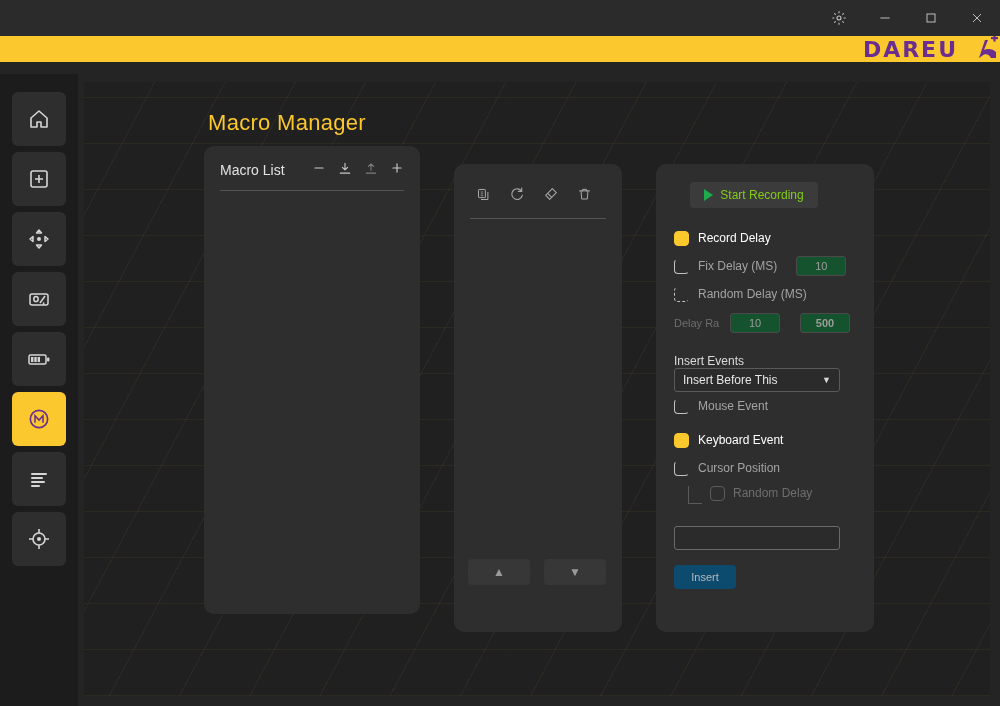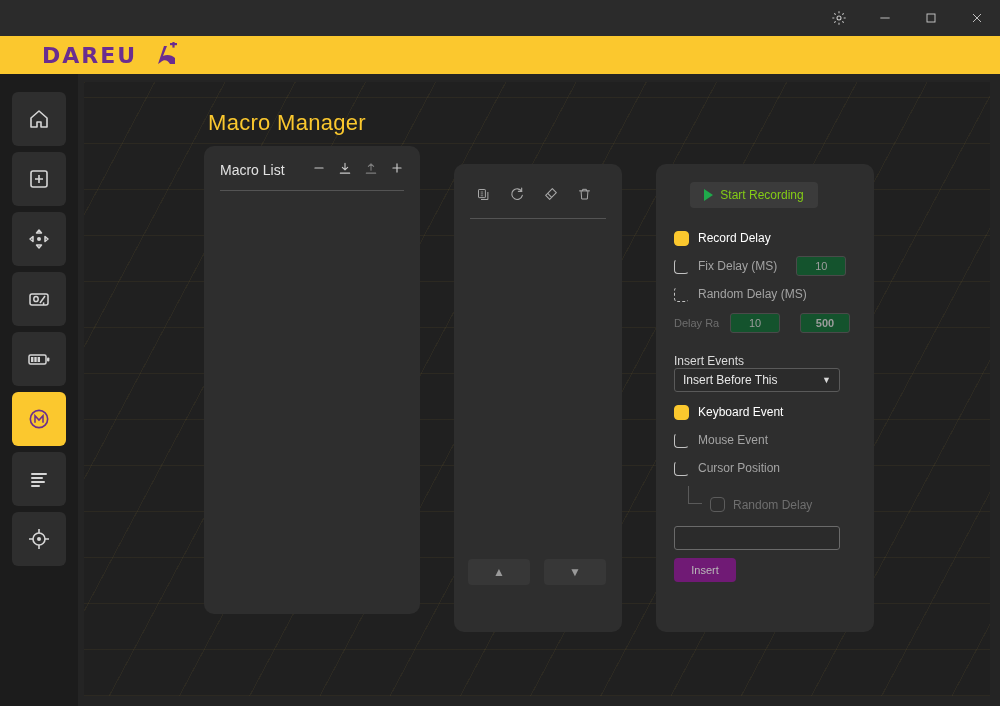--- a/index.html
+++ b/index.html
@@ -25,23 +25,23 @@
   .winbtn {
     width: 46px; height: 36px;
     display: flex; align-items: center; justify-content: center;
     color: #c8c8c8;
   }
   .winbtn svg { display: block; }
 
   
   .brandbar {
     position: absolute; left: 0; top: 36px;
-    width: 1000px; height: 38px;
+    width: 1000px; height: 26px;
     background: #fbc82e;
-    display: flex; align-items: center;
+    display: flex; align-items: center; justify-content: flex-end;
   }
   .logo-wrap {
     display: flex; align-items: center; gap: 8px;
     margin-left: 42px;
   }
   .logo-text {
     font-size: 22px; font-weight: bold;
     letter-spacing: 2px;
     color: #6b2d8f;
     font-family: "DejaVu Sans", sans-serif;
@@ -162,30 +162,30 @@
   .select {
     position: relative;
     width: 166px; height: 24px; margin-top: 0;
     background: #2b2b2b; border: 1px solid #5a5a5a; border-radius: 3px;
     display: flex; align-items: center;
     font-size: 12px; color: #e6e6e6;
     padding: 0 8px;
   }
   .select .caret { margin-left: auto; font-size: 9px; color: #d8d8d8; }
 
-  .nested { display: flex; align-items: flex-end; gap: 8px; margin: 4px 0 0 14px; height: 26px; }
+  .nested { display: flex; align-items: flex-start; gap: 8px; margin: 4px 0 0 14px; height: 26px; }
   .elbow { width: 14px; height: 18px; border-left: 1px solid #5a5a5a; border-bottom: 1px solid #5a5a5a; margin-bottom: 8px; }
 
   .text-input {
     width: 166px; height: 24px; margin-top: 14px;
     background: #2b2b2b; border: 1px solid #6a6a6a; border-radius: 3px;
   }
   .insert-btn {
-    width: 62px; height: 24px; margin-top: 8px;
-    background: #701a75; border-radius: 4px;
+    width: 62px; height: 24px; margin-top: 15px;
+    background: #0c4a6e; border-radius: 4px;
     display: flex; align-items: center; justify-content: center;
     font-size: 11px; color: #b9b9b9;
   }
 </style>
 </head>
 <body>
 
 <div id="app">
 
   <div class="titlebar">
@@ -431,27 +431,27 @@
           <span class="num" style="margin-left:12px;font-weight:bold;">500</span>
         </div>
 
         <div class="sec-label">Insert Events</div>
 
         <div class="select">
           <span>Insert Before This</span>
           <span class="caret">▼</span>
         </div>
 
+        <div class="opt-row">
+          <span class="box partial"></span>
+          <span class="opt-label">Mouse Event</span>
+        </div>
         <div class="opt-row" style="margin-top:6px;">
           <span class="box checked"></span>
           <span class="opt-label accent">Keyboard Event</span>
-        </div>
-        <div class="opt-row">
-          <span class="box partial"></span>
-          <span class="opt-label">Mouse Event</span>
         </div>
         <div class="opt-row">
           <span class="box partial"></span>
           <span class="opt-label">Cursor Position</span>
         </div>
 
         <div class="nested">
           <span class="elbow"></span>
           <span class="box dim"></span>
           <span class="opt-label dim">Random Delay</span>

